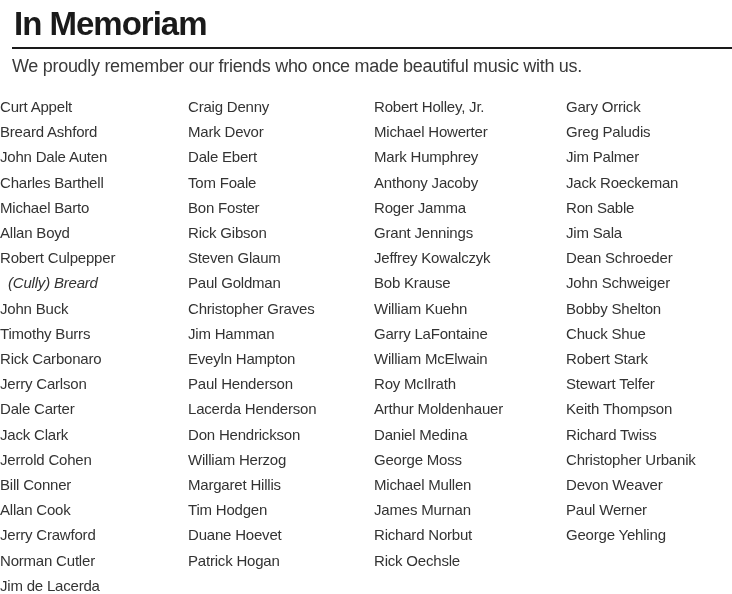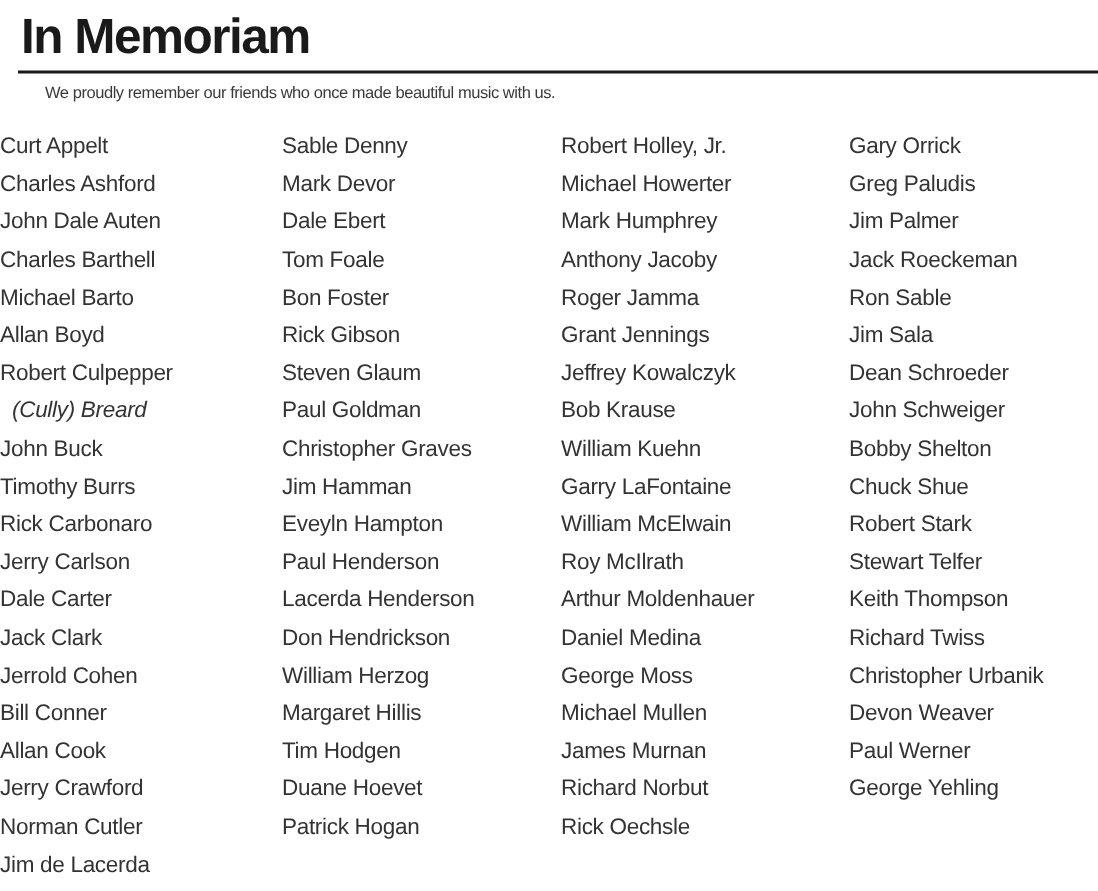--- a/index.html
+++ b/index.html
@@ -19,22 +19,22 @@
     letter-spacing: -1px;
     color: #1a1a1a;
     line-height: 1.15;
   }
   .rule {
     border: none;
     border-top: 2px solid #1a1a1a;
     margin: 4px 0 0 12px;
   }
   .subtitle {
-    margin: 7px 0 0 30px;
-    font-size: 11px;
+    margin: 7px 0 0 12px;
+    font-size: 18px;
     letter-spacing: -0.3px;
     color: #3a3a3a;
   }
   .columns {
     display: grid;
     grid-template-columns: 188px 186px 192px 1fr;
     padding-left: 0;
     margin-top: 17px;
   }
   .name-line {
@@ -49,42 +49,42 @@
 </head>
 <body>
 
 <div class="page">
   <h1 class="title">In Memoriam</h1>
   <hr class="rule">
   <p class="subtitle">We proudly remember our friends who once made beautiful music with us.</p>
   <div class="columns">
     <div class="column">
         <div class="name-line">Curt Appelt</div>
-        <div class="name-line">Charles Ashford</div>
+        <div class="name-line">Breard Ashford</div>
         <div class="name-line">John Dale Auten</div>
         <div class="name-line">Charles Barthell</div>
         <div class="name-line">Michael Barto</div>
         <div class="name-line">Allan Boyd</div>
         <div class="name-line">Robert Culpepper</div>
         <div class="name-line indent">(Cully) Breard</div>
         <div class="name-line">John Buck</div>
         <div class="name-line">Timothy Burrs</div>
         <div class="name-line">Rick Carbonaro</div>
         <div class="name-line">Jerry Carlson</div>
         <div class="name-line">Dale Carter</div>
         <div class="name-line">Jack Clark</div>
         <div class="name-line">Jerrold Cohen</div>
         <div class="name-line">Bill Conner</div>
         <div class="name-line">Allan Cook</div>
         <div class="name-line">Jerry Crawford</div>
         <div class="name-line">Norman Cutler</div>
         <div class="name-line">Jim de Lacerda</div>
       </div>
     <div class="column">
-        <div class="name-line">Sable Denny</div>
+        <div class="name-line">Craig Denny</div>
         <div class="name-line">Mark Devor</div>
         <div class="name-line">Dale Ebert</div>
         <div class="name-line">Tom Foale</div>
         <div class="name-line">Bon Foster</div>
         <div class="name-line">Rick Gibson</div>
         <div class="name-line">Steven Glaum</div>
         <div class="name-line">Paul Goldman</div>
         <div class="name-line">Christopher Graves</div>
         <div class="name-line">Jim Hamman</div>
         <div class="name-line">Eveyln Hampton</div>

